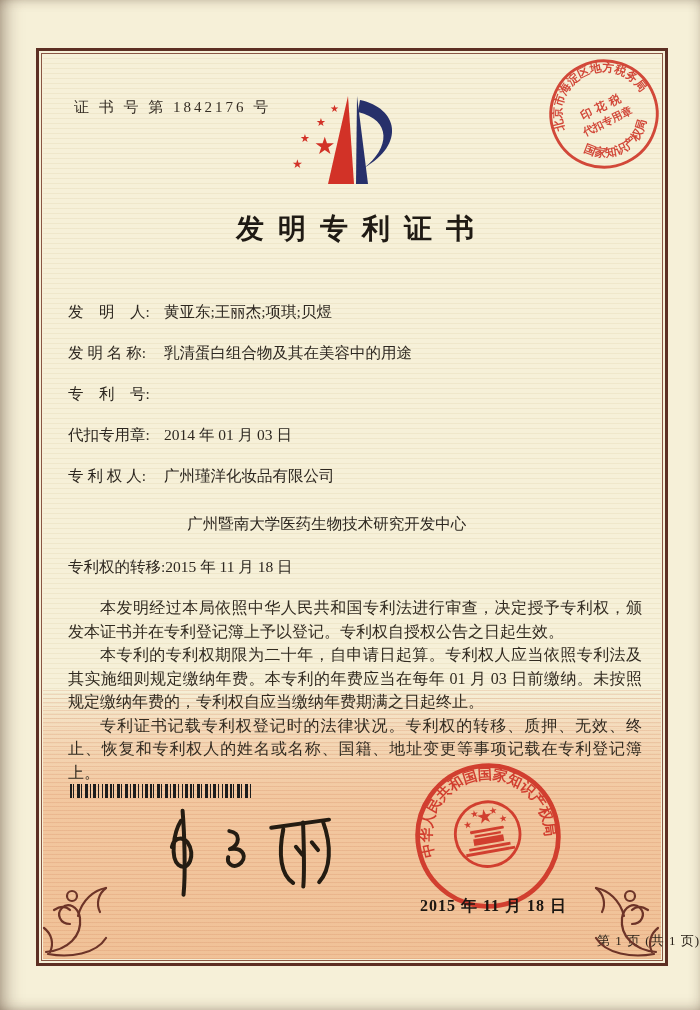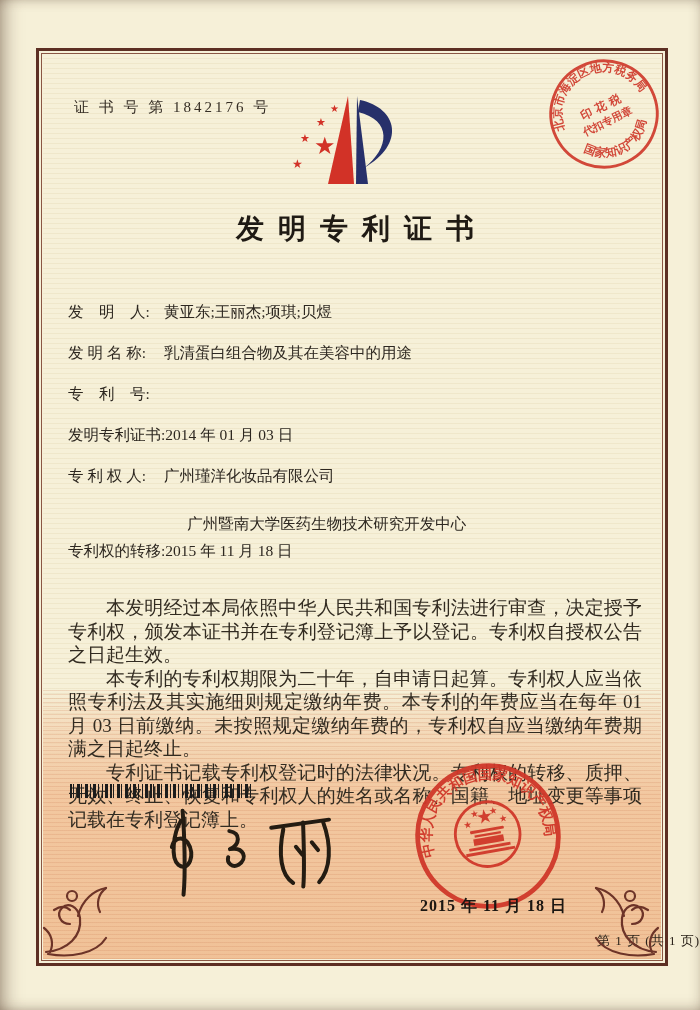--- a/index.html
+++ b/index.html
@@ -28,26 +28,26 @@
       linear-gradient(180deg,rgba(243,199,160,0) 0%,rgba(243,199,160,.5) 14%,rgba(242,194,152,.88) 40%,rgba(240,191,148,.95) 100%);
   }
   .cert-no{position:absolute;left:74px;top:98px;font-size:15px;letter-spacing:3px;color:#352d24;}
   .logo{position:absolute;left:282px;top:90px;}
   .title{
     position:absolute;left:12px;top:210px;width:100%;text-align:center;
     font-size:28px;font-weight:bold;letter-spacing:14px;color:#1f1a14;
   }
   .fields{position:absolute;left:68px;top:300px;width:560px;color:#2d2720;}
   .field-row{display:flex;margin-bottom:17px;font-size:15.5px;line-height:24px;}
-  .field-row.gap2{margin-bottom:3px;}
+  .field-row.gap2{margin-bottom:19px;}
   .field-label{flex:0 0 96px;white-space:pre;}
   .field-value{white-space:pre-wrap;}
   .paragraphs{
     position:absolute;left:68px;top:596px;width:574px;
-    font-size:19px;line-height:23.5px;color:#322b21;text-align:justify;font-family:Liberation Serif, serif;
+    font-size:16px;line-height:23.5px;color:#322b21;text-align:justify;font-family:Liberation Serif, serif;
   }
   .paragraphs p{margin:0;text-indent:2em;}
   .barcode{
     position:absolute;left:70px;top:784px;width:182px;height:14px;
     background-image:linear-gradient(90deg,#1c1c1c 0 2px,rgba(0,0,0,0) 2px 3px,#1c1c1c 3px 4px,rgba(0,0,0,0) 4px 7px,#1c1c1c 7px 10px,rgba(0,0,0,0) 10px 11px,#1c1c1c 11px 12px,rgba(0,0,0,0) 12px 15px,#1c1c1c 15px 18px,rgba(0,0,0,0) 18px 20px,#1c1c1c 20px 21px,rgba(0,0,0,0) 21px 23px,#1c1c1c 23px 26px,rgba(0,0,0,0) 26px 28px,#1c1c1c 28px 29px,rgba(0,0,0,0) 29px 32px,#1c1c1c 32px 33px,rgba(0,0,0,0) 33px 35px,#1c1c1c 35px 38px,rgba(0,0,0,0) 38px 40px);
     background-size:40px 100%;background-repeat:repeat-x;
   }
   .signer{position:absolute;left:72px;top:834px;font-size:17px;color:#241e16;line-height:30px;}
   .signature{position:absolute;left:152px;top:800px;transform:rotate(-2deg);}
   .tax-stamp{position:absolute;left:546px;top:56px;transform:rotate(-26deg);opacity:.92;}
@@ -115,21 +115,21 @@
       <span class="field-value">黄亚东;王丽杰;项琪;贝煜</span>
     </div>
     <div class="field-row">
       <span class="field-label">发 明 名 称:</span>
       <span class="field-value">乳清蛋白组合物及其在美容中的用途</span>
     </div>
     <div class="field-row">
       <span class="field-label">专　利　号:</span>
     </div>
     <div class="field-row">
-      <span class="field-label">发明专利证书:</span>
+      <span class="field-label">代扣专用章:</span>
       <span class="field-value">2014 年 01 月 03 日</span>
     </div>
     <div class="field-row gap2">
       <span class="field-label">专 利 权 人:</span>
       <span class="field-value"><span>广州瑾洋化妆品有限公司</span><br>
       <span>广州暨南大学医药生物技术研究开发中心</span></span>
     </div>
     <div class="field-row">
       <span class="field-label">专利权的转移:</span>
       <span class="field-value">2015 年 11 月 18 日</span>

